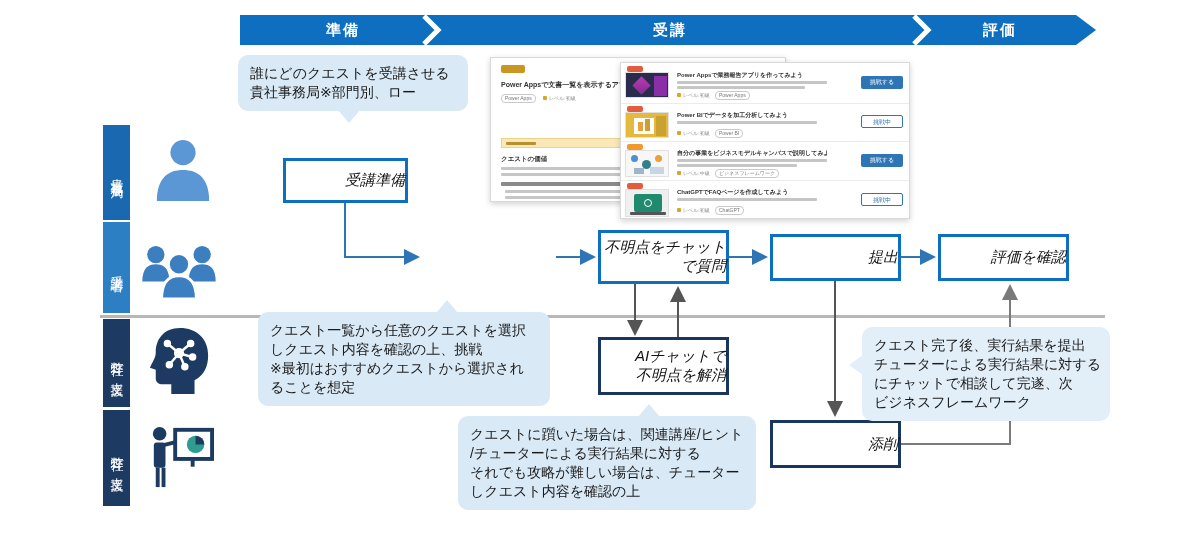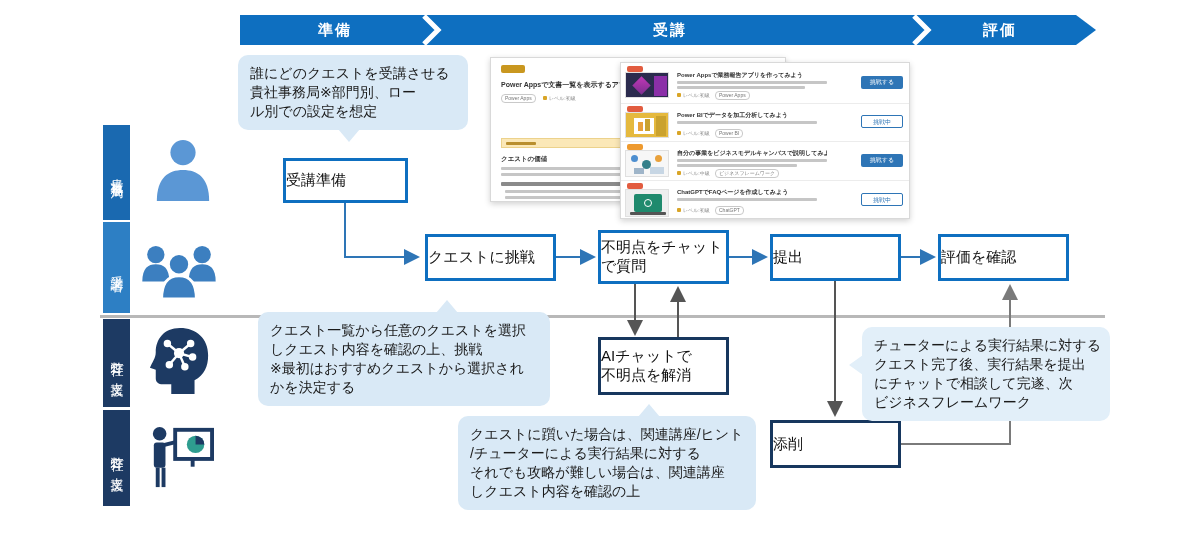--- a/index.html
+++ b/index.html
@@ -21,23 +21,23 @@
               writing-mode:vertical-rl; text-orientation:upright;
               font-size:13px; letter-spacing:2px; }
   .lane-icon { position:absolute; }
 
   
   .divider { position:absolute; left:100px; top:315px; width:1005px; height:3px;
              background:#b8b8b8; z-index:1; }
 
   
   .fbox { position:absolute; background:#fff; border:3px solid #0e6fc0; z-index:3;
-          display:flex; flex-direction:column; align-items:flex-start; justify-content:center;
+          display:flex; flex-direction:column; align-items:flex-end; justify-content:center;
           font-size:15px; font-weight:500; color:#111; text-align:center; line-height:1.25;
-          white-space:nowrap; }
+          white-space:nowrap;font-style:italic; }
   .fbox.navy { border-color:#17375e; }
 
   
   .callout { position:absolute; background:#d9e9f6; border-radius:10px; z-index:4;
              padding:9px 12px; font-size:14px; color:#1a1a1a; line-height:19px; }
   .callout .ln { white-space:nowrap; }
   .tail { position:absolute; width:0; height:0; }
   .tail-down  { border-left:11px solid transparent; border-right:11px solid transparent;
                 border-top:13px solid #d9e9f6; bottom:-12px; }
   .tail-up    { border-left:11px solid transparent; border-right:11px solid transparent;
@@ -67,21 +67,21 @@
   .lvl { font-size:5px; color:#888; white-space:nowrap; }
   .lvl::before { content:""; display:inline-block; width:4px; height:4px; background:#d9a527;
                  border-radius:1px; margin-right:2px; }
 </style>
 </head>
 <body>
 
 <div id="canvas">
 
   <div class="phase-bar">
-    <span class="phase-label" style="left:35px">準備</span>
+    <span class="phase-label" style="left:43px">準備</span>
     <span class="phase-label" style="left:370px">受講</span>
     <span class="phase-label" style="left:700px">評価</span>
     <svg class="chev" style="left:180px" width="24" height="30">
         <polyline points="4,1 18,15 4,29" stroke="#fff" stroke-width="5" fill="none"></polyline>
       </svg>
     <svg class="chev" style="left:670px" width="24" height="30">
         <polyline points="4,1 18,15 4,29" stroke="#fff" stroke-width="5" fill="none"></polyline>
       </svg>
   </div>
 
@@ -162,23 +162,20 @@
     <line x1="901" y1="257" x2="934" y2="257" stroke="#2e75b6" stroke-width="2" marker-end="url(#ab)"></line>
     <line x1="635" y1="284" x2="635" y2="334" stroke="#555" stroke-width="2" marker-end="url(#ag)"></line>
     <line x1="678" y1="337" x2="678" y2="288" stroke="#555" stroke-width="2" marker-end="url(#ag)"></line>
     <line x1="835" y1="281" x2="835" y2="415" stroke="#555" stroke-width="2" marker-end="url(#ag)"></line>
     <polyline points="901,444 1010,444 1010,286" fill="none" stroke="#7a7a7a" stroke-width="2" marker-end="url(#ag2)"></polyline>
   </svg>
 
   <div class="fbox" style="left:283px; top:158px; width:125px; height:45px;">
     <span>受講準備</span>
   </div>
-  <div class="fbox" style="left:425px; top:234px; width:131px; height:47px;">
-    <span>クエストに挑戦</span>
-  </div>
   <div class="fbox" style="left:598px; top:230px; width:131px; height:54px;">
     <span>不明点をチャット</span>
     <span>で質問</span>
   </div>
   <div class="fbox" style="left:770px; top:234px; width:131px; height:47px;">
     <span>提出</span>
   </div>
   <div class="fbox" style="left:938px; top:234px; width:131px; height:47px;">
     <span>評価を確認</span>
   </div>
@@ -186,43 +183,42 @@
     <span>AIチャットで</span>
     <span>不明点を解消</span>
   </div>
   <div class="fbox navy" style="left:770px; top:420px; width:131px; height:48px;">
     <span>添削</span>
   </div>
 
   <div class="callout" style="left:238px; top:55px; width:230px;">
     <div class="ln">誰にどのクエストを受講させる</div>
     <div class="ln">貴社事務局※部門別、ロー</div>
-    <div class="ln">ル別での設定を想定</div>
     <div class="tail tail-down" style="left:100px;"></div>
   </div>
 
   <div class="callout" style="left:258px; top:312px; width:292px;">
     <div class="ln">クエスト一覧から任意のクエストを選択</div>
     <div class="ln">しクエスト内容を確認の上、挑戦</div>
     <div class="ln">※最初はおすすめクエストから選択され</div>
-    <div class="ln">かを決定する</div>
+    <div class="ln">ることを想定</div>
     <div class="tail tail-up" style="left:178px;"></div>
   </div>
 
   <div class="callout" style="left:458px; top:416px; width:298px;">
     <div class="ln">クエストに躓いた場合は、関連講座/ヒント</div>
     <div class="ln">/チューターによる実行結果に対する</div>
-    <div class="ln">それでも攻略が難しい場合は、関連講座</div>
+    <div class="ln">それでも攻略が難しい場合は、チューター</div>
     <div class="ln">しクエスト内容を確認の上</div>
     <div class="tail tail-up" style="left:180px;"></div>
   </div>
 
   <div class="callout" style="left:862px; top:327px; width:248px; background:#e2eff9;">
+    <div class="ln">クエスト完了後、実行結果を提出</div>
     <div class="ln">チューターによる実行結果に対する</div>
-    <div class="ln">クエスト完了後、実行結果を提出</div>
     <div class="ln">にチャットで相談して完遂、次</div>
     <div class="ln">ビジネスフレームワーク</div>
     <div class="tail tail-left" style="top:28px; border-right-color:#e2eff9;"></div>
   </div>
 
   <div class="shot" style="left:490px; top:57px; width:296px; height:145px; z-index:5;">
     <div style="left:10px; top:7px; width:24px; height:8px; background:#c9971f; border-radius:2px;"></div>
     <div class="mini-btn outline" style="left:158px; top:5px; width:52px; height:11px;">
       <span class="bar" style="left:8px; top:4px; width:34px; height:3px; background:#9dbede;"></span>
     </div>

